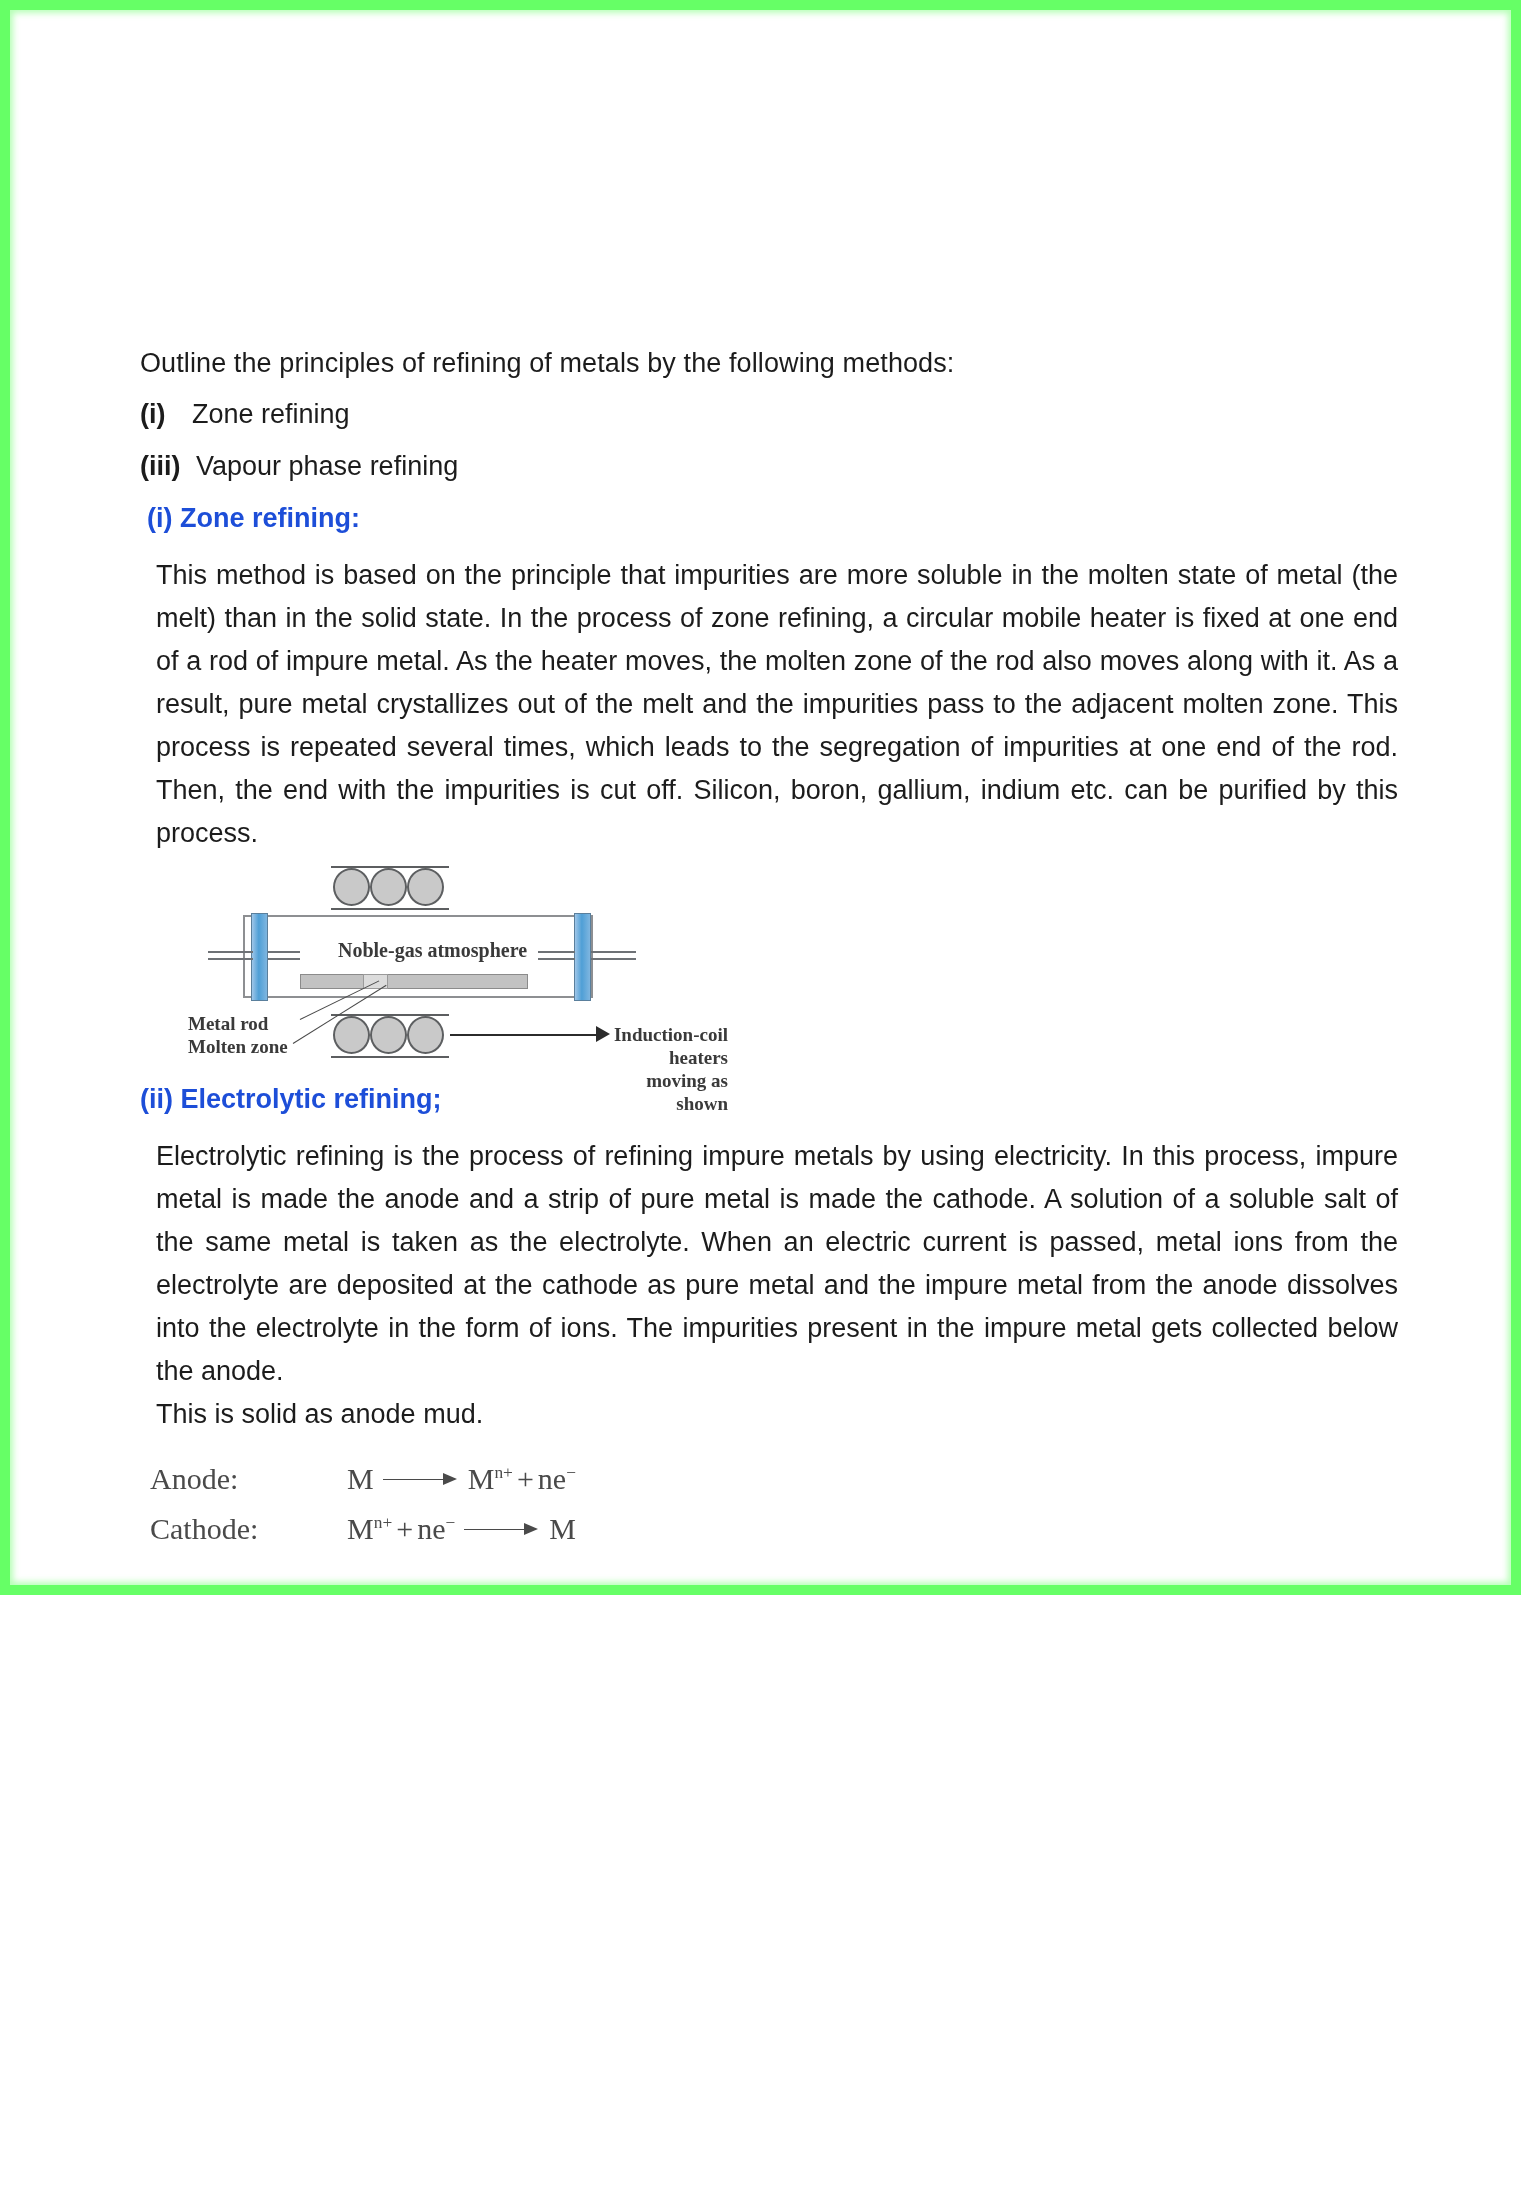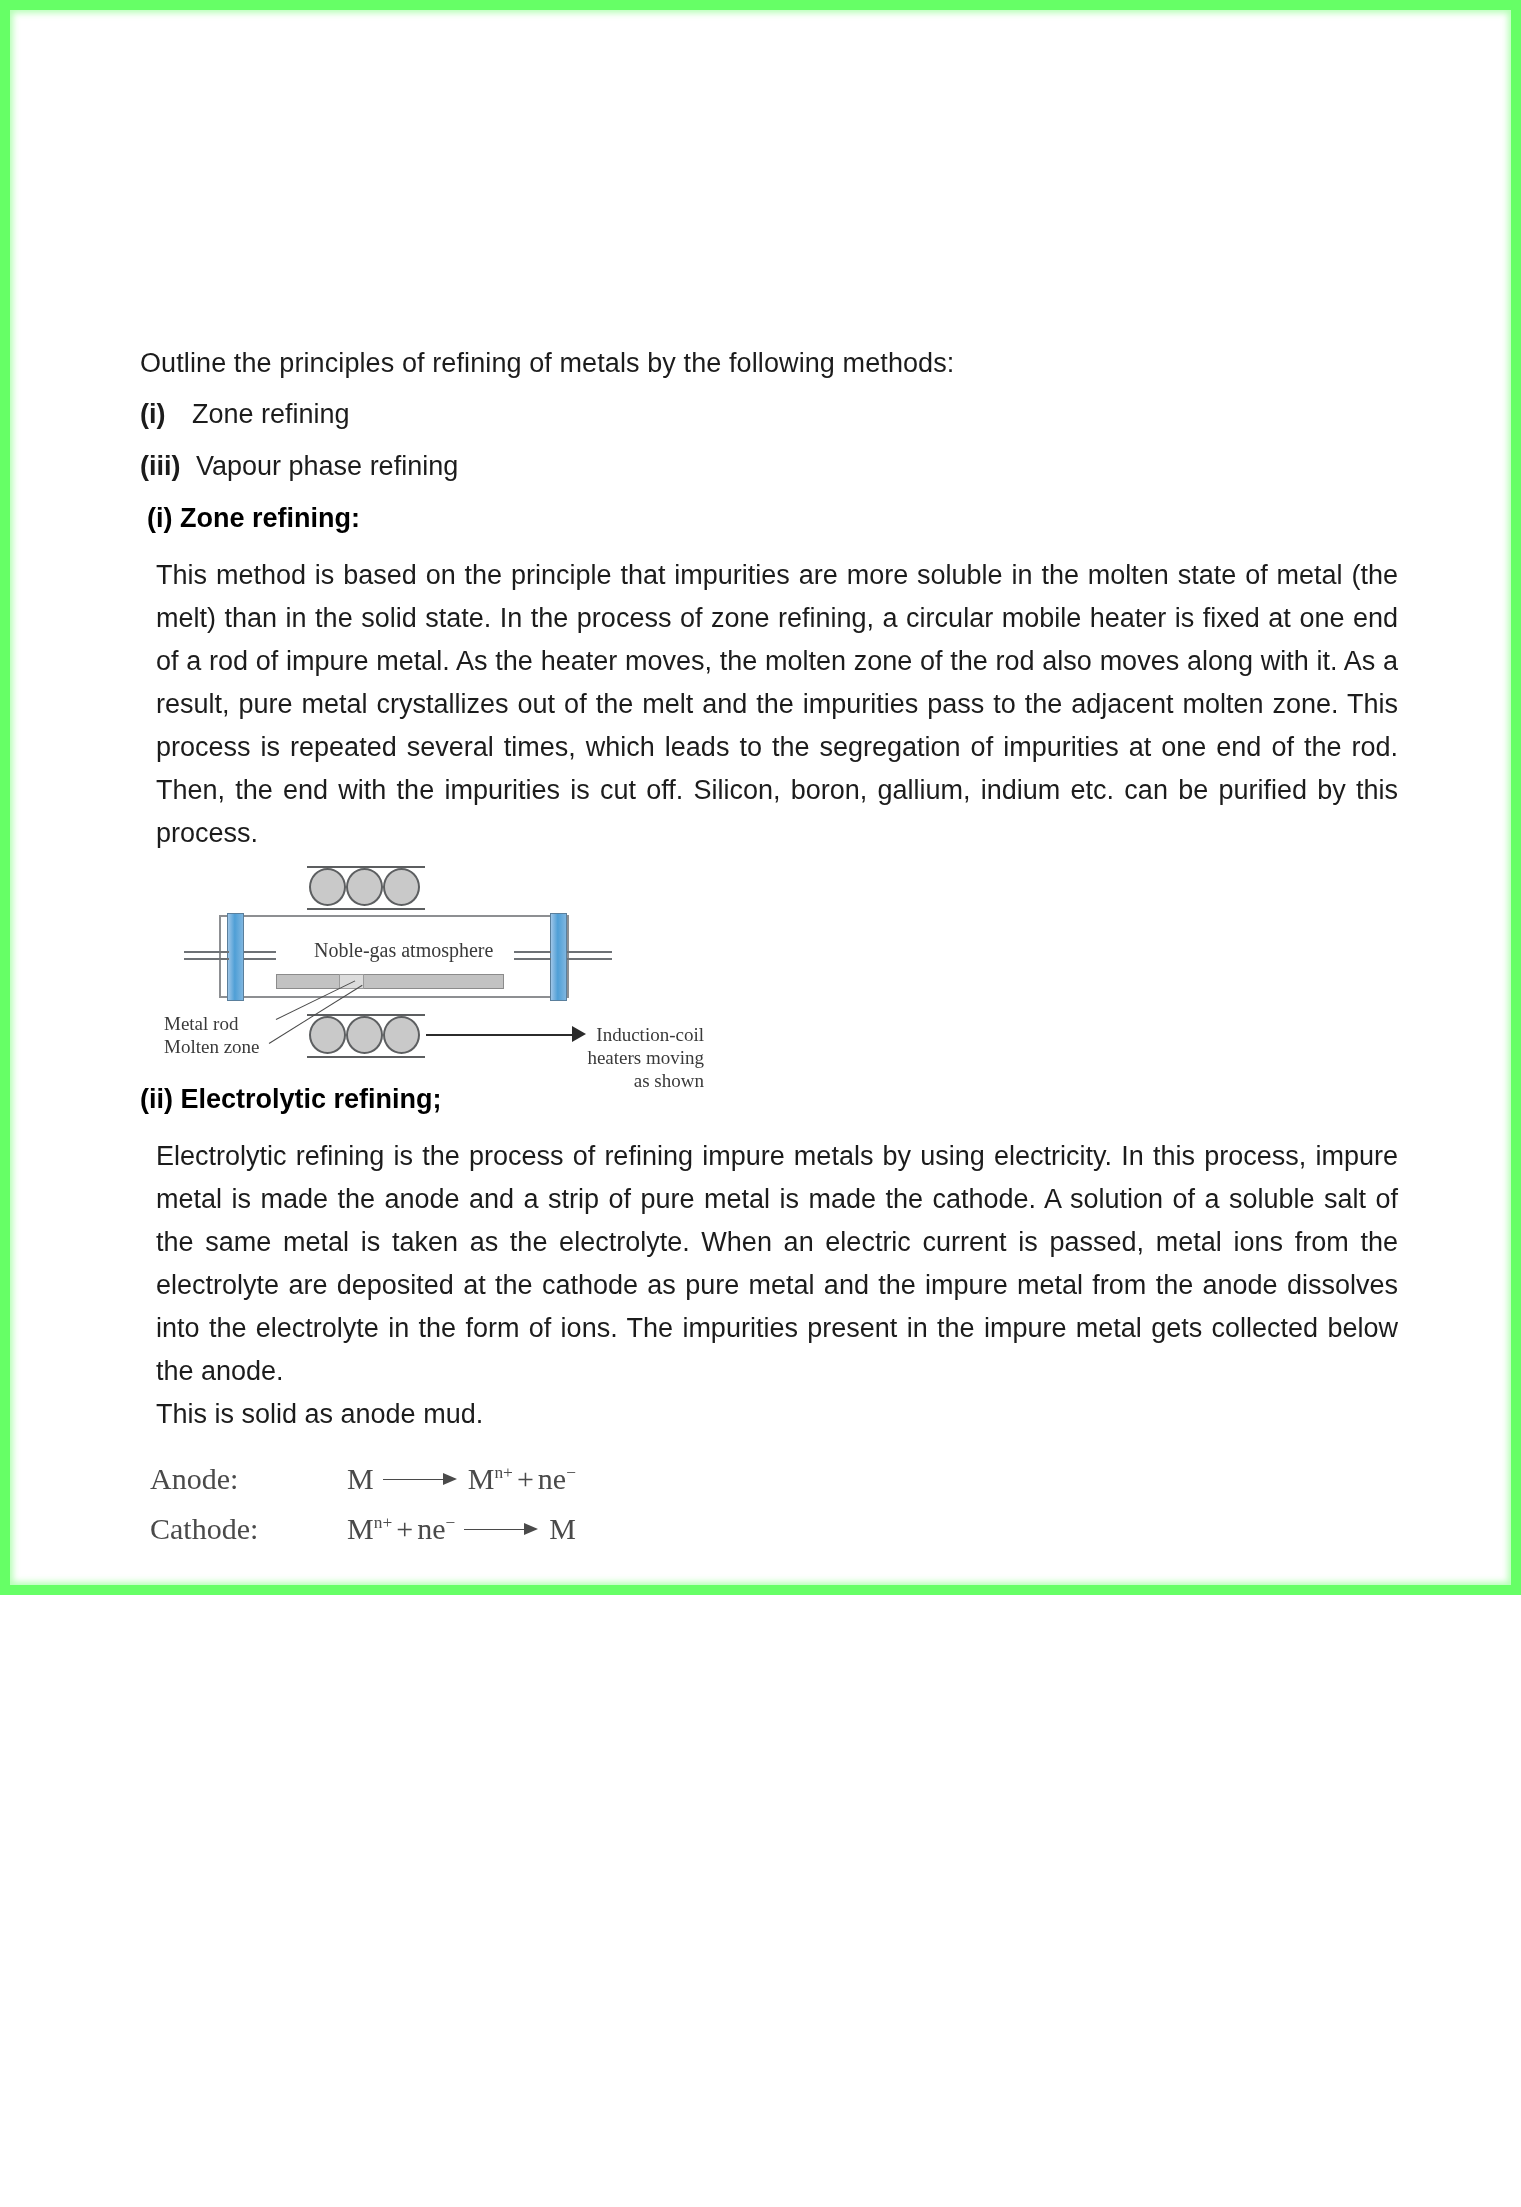--- a/index.html
+++ b/index.html
@@ -67,42 +67,43 @@
 
   .answer-line {
     font-size: 27px;
     color: #1c1c1c;
     margin-bottom: 22px;
   }
 
   .sub-heading {
     font-size: 27px;
     font-weight: bold;
-    color: #000000;
+    color: #1d4ed8;
     margin: 0 0 20px 0;
   }
   .sub-heading.indent { padding-left: 7px; }
 
   .para {
     font-size: 27px;
     color: #1c1c1c;
     line-height: 43px;
     text-align: justify;
     text-justify: inter-word;
     margin: 0 0 0 16px;
   }
   .para .lastline { display: block; text-align: left; }
 
   
   #zone-figure {
     position: relative;
     width: 520px;
     height: 215px;
-    margin: 8px 0 6px 24px;
+    margin: 8px 0 6px 48px;
     font-family: "Liberation Serif", serif;
+    font-weight: bold;
   }
 
   
   .tube {
     position: absolute;
     left: 55px;
     top: 52px;
     width: 350px;
     height: 83px;
     border: 2px solid #8d8f92;

